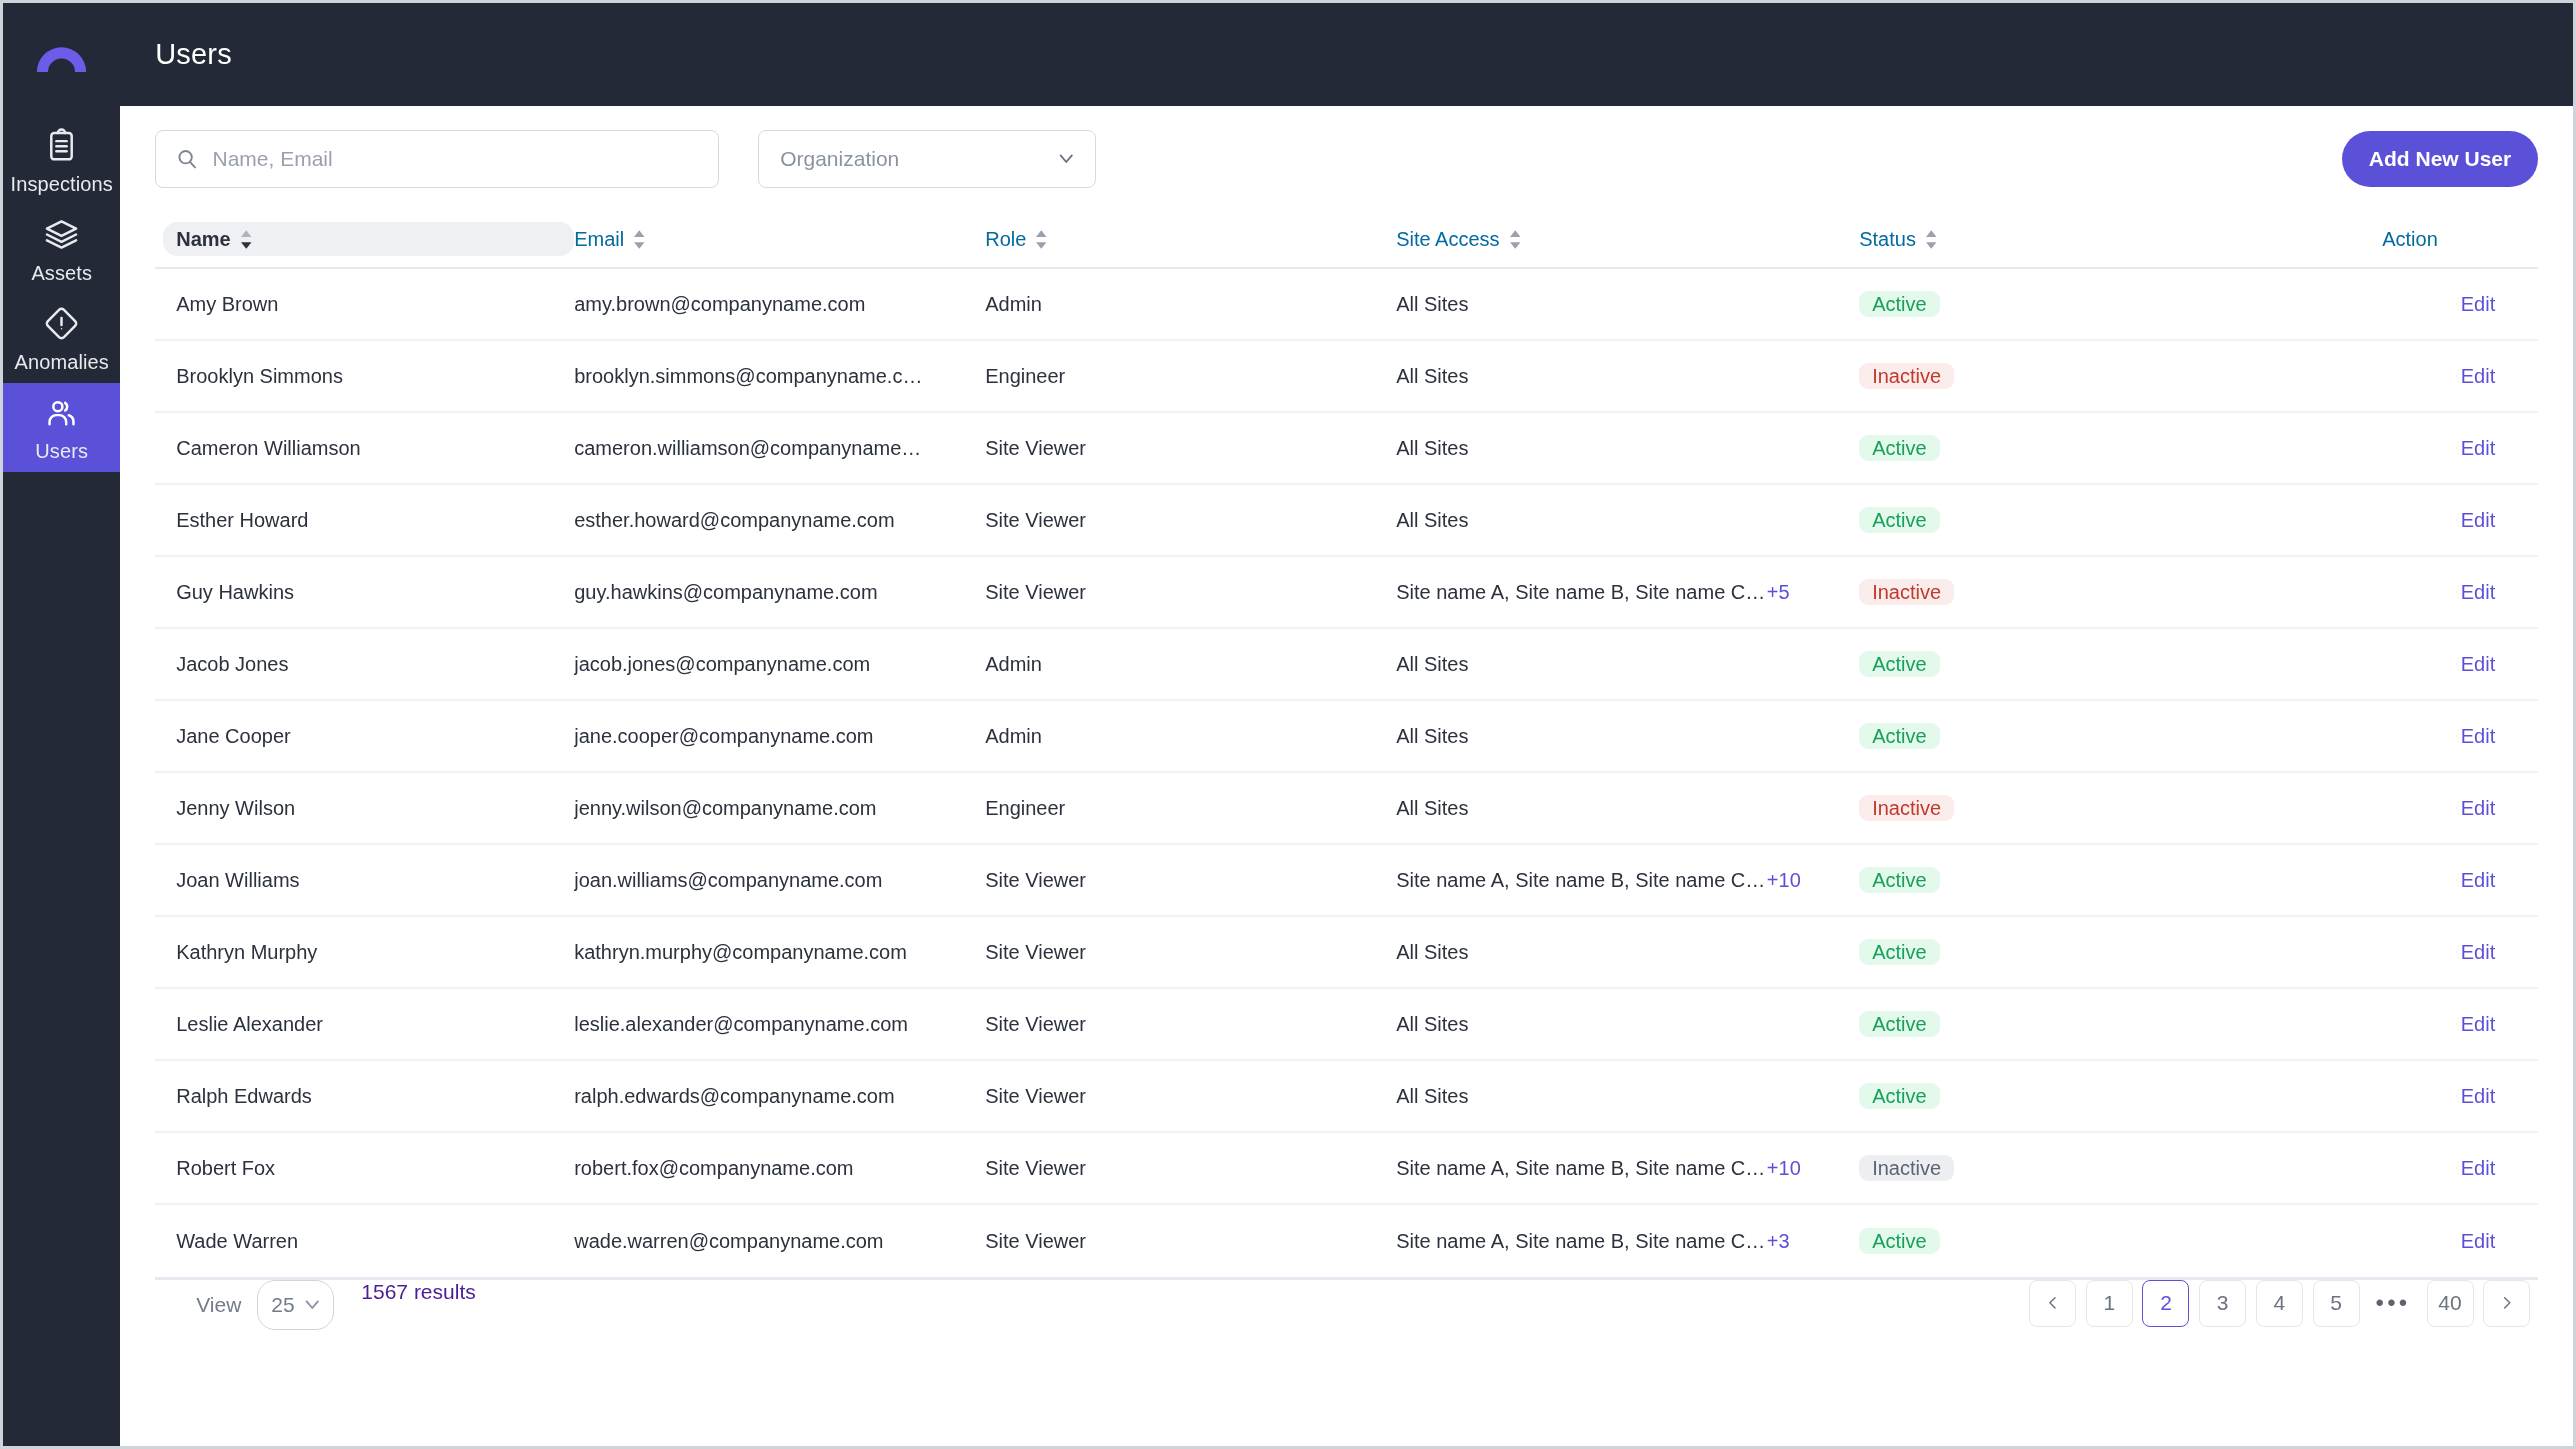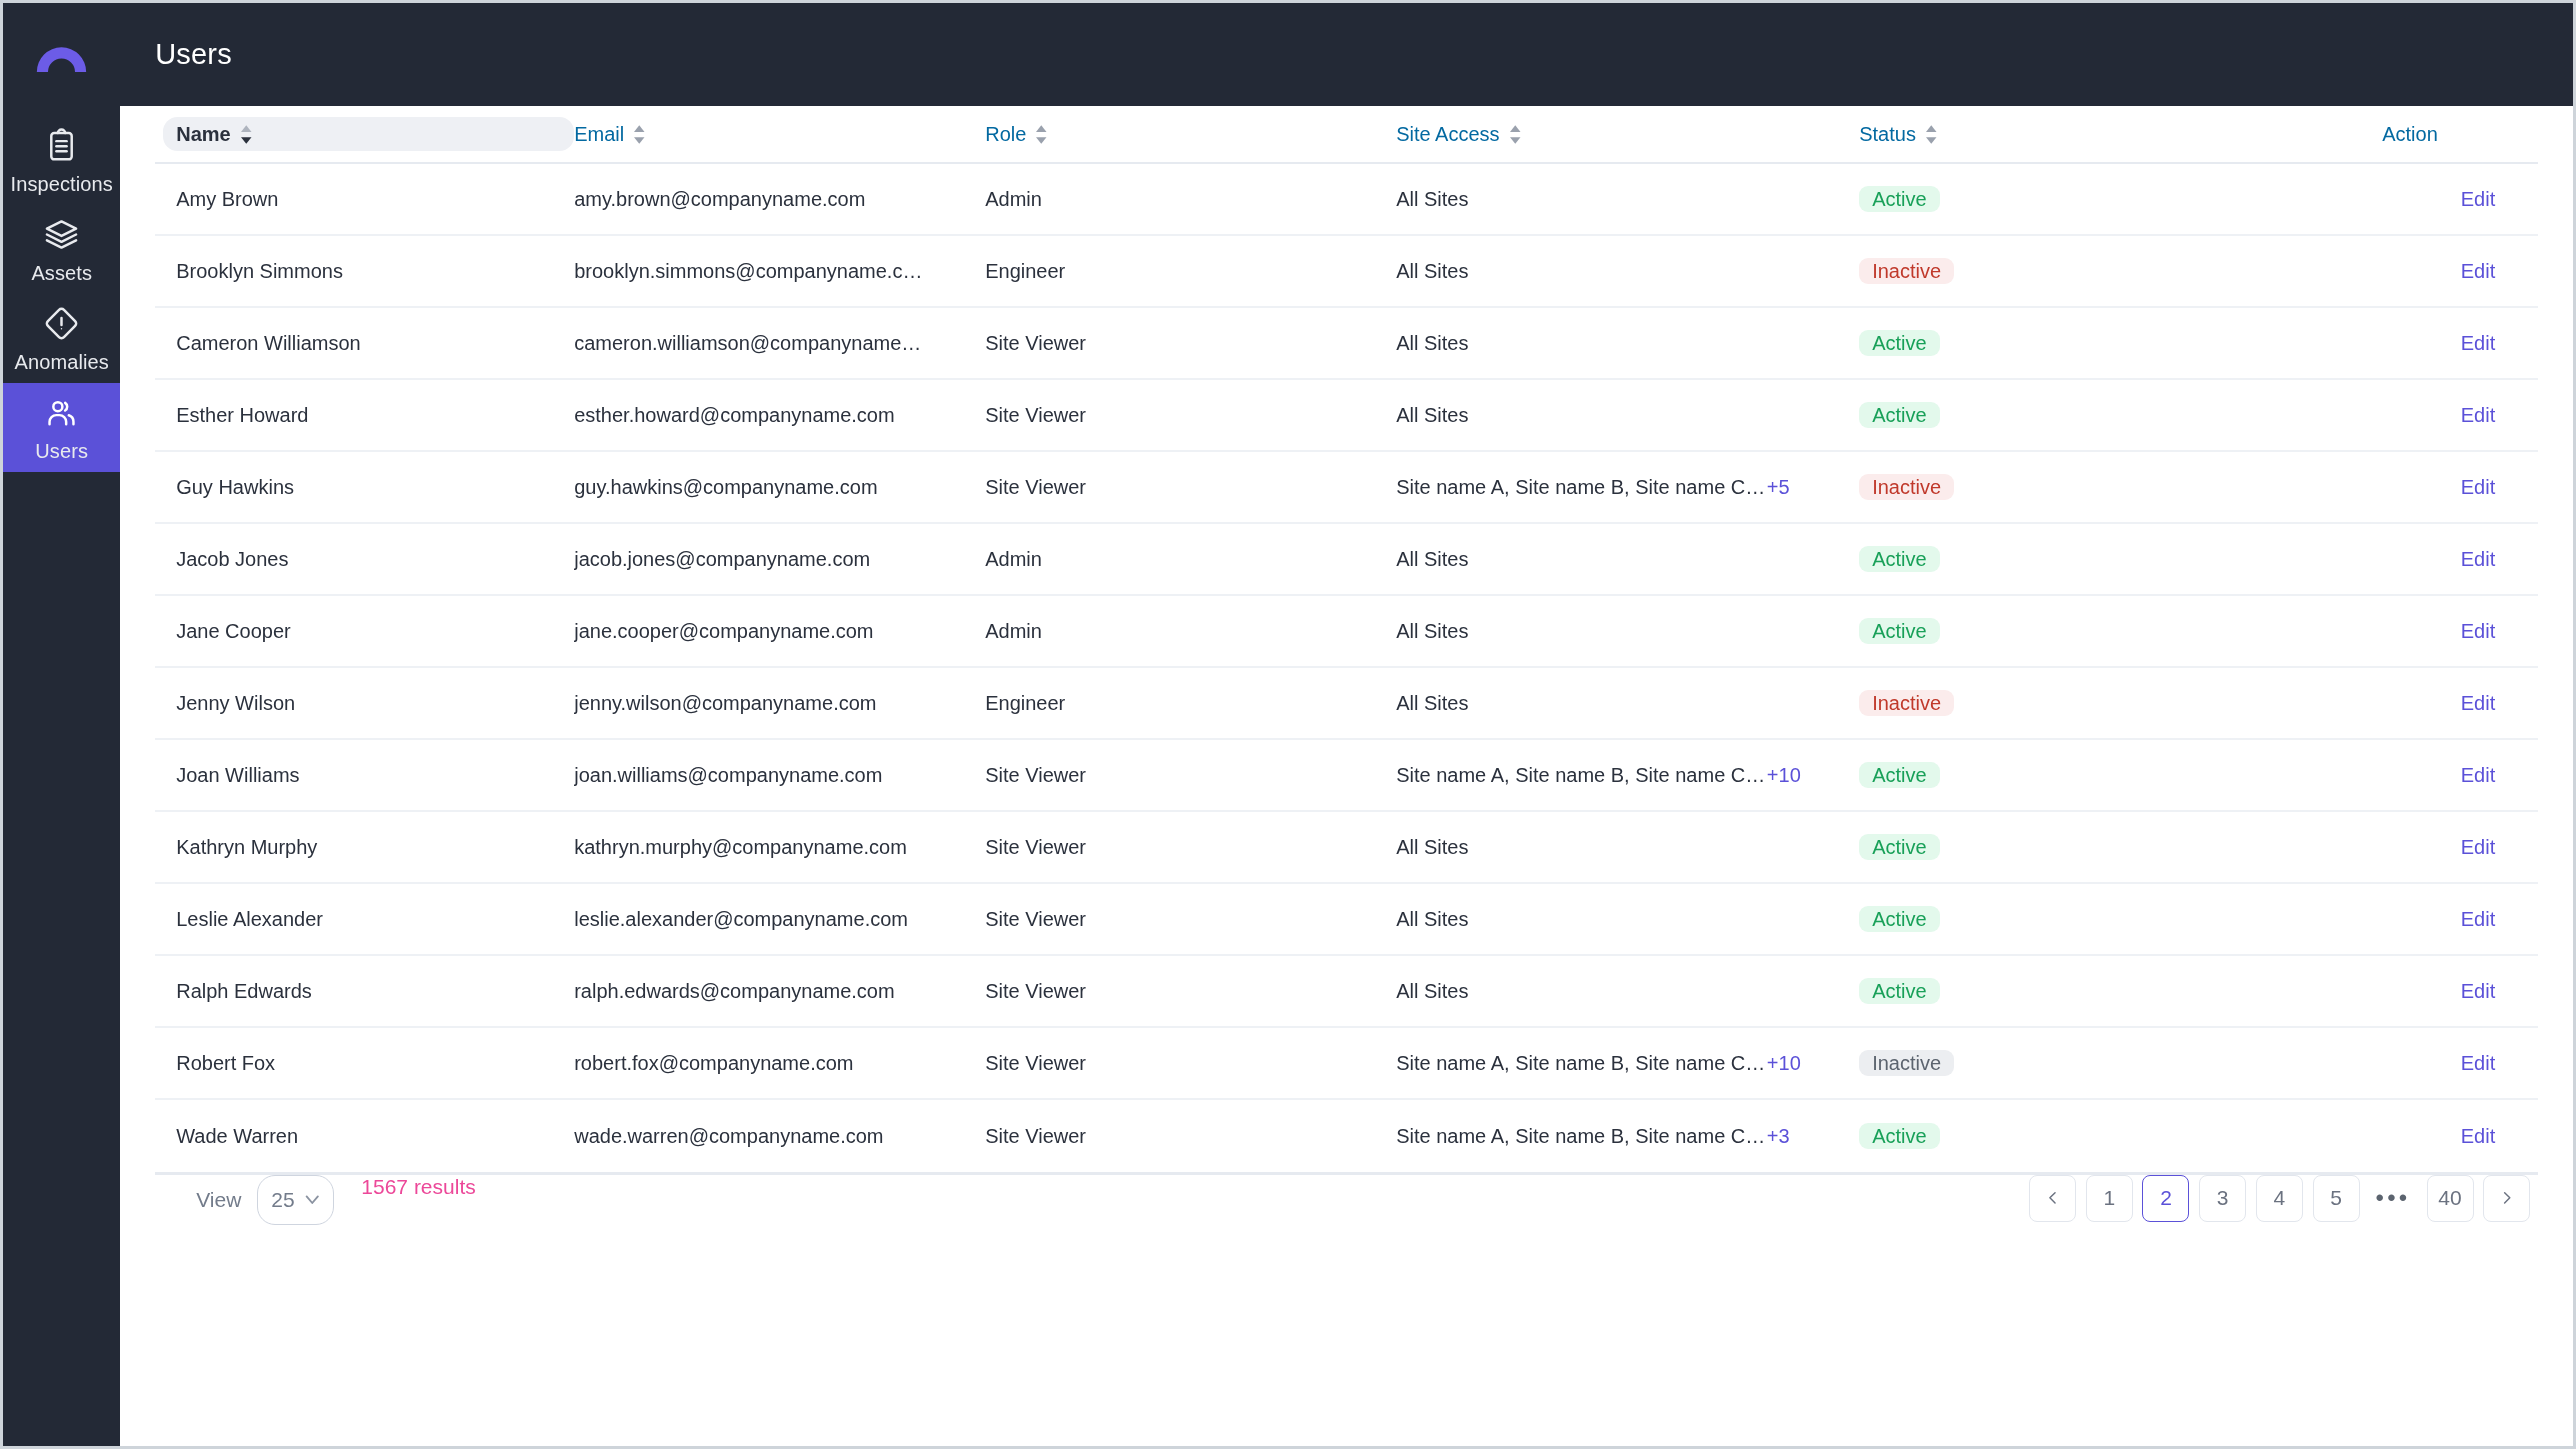--- a/index.html
+++ b/index.html
@@ -180,21 +180,21 @@
   }
   .view-group { display: flex; align-items: center; gap: 16px; }
   .view-label { font-size: 21px; color: #737c8b; }
   .view-select {
     width: 77px; height: 50px;
     border: 1.6px solid #cfd5df; border-radius: 18px;
     display: flex; align-items: center; justify-content: space-between;
     padding: 0 9.7px 0 13px; cursor: pointer;
   }
   .view-select span { font-size: 21px; color: #737c8b; }
-  .results { font-size: 21px; color: #ec4899; margin-left: 27px; }
+  .results { font-size: 21px; color: #4c1d95; margin-left: 27px; }
   .footer-spacer { flex: 1 1 auto; }
 
   .pager { display: flex; align-items: center; gap: 9.7px; padding-right: 8px; }
   .pg {
     min-width: 47px; height: 47px; padding: 0 8px;
     border: 1.6px solid #e2e6ed; border-radius: 8px;
     background: #fff; color: #6b7280;
     font-family: inherit; font-size: 21px;
     display: flex; align-items: center; justify-content: center;
     cursor: pointer;
@@ -273,20 +273,41 @@
   </aside>
 
   <div class="main">
 
     <header class="topbar">
       <h1 class="page-title">Users</h1>
     </header>
 
     <div class="content">
 
+      <div class="toolbar">
+
+        <div class="search-box">
+          <svg viewBox="0 0 24 24" fill="none" stroke="#7d8594" stroke-width="1.9" stroke-linecap="round">
+            <circle cx="10.6" cy="10.2" r="6.2"></circle>
+            <line x1="15.2" y1="15.1" x2="20" y2="20.4"></line>
+          </svg>
+          <input class="search-input" type="text" placeholder="Name, Email" style="">
+        </div>
+
+        <div class="select-box">
+          <span class="select-value">Organization</span>
+          <svg class="chev" viewBox="0 0 24 24" fill="none" stroke="#6b7280" stroke-width="2" stroke-linecap="round" stroke-linejoin="round">
+            <polyline points="6,9 12,16 18,9"></polyline>
+          </svg>
+        </div>
+
+        <div class="toolbar-spacer"></div>
+
+        <button class="add-btn">Add New User</button>
+      </div>
 
       <div class="table">
 
         <div class="thead">
           <div class="c-name">
             <div class="th sorted">
               <span>Name</span>
               <svg class="sort-ic" viewBox="0 0 10 16">
                 <polygon points="5,1 9,6 1,6" fill="#aeb4be"></polygon>
                 <polygon points="5,15 9,10 1,10" fill="#2b313d"></polygon>

